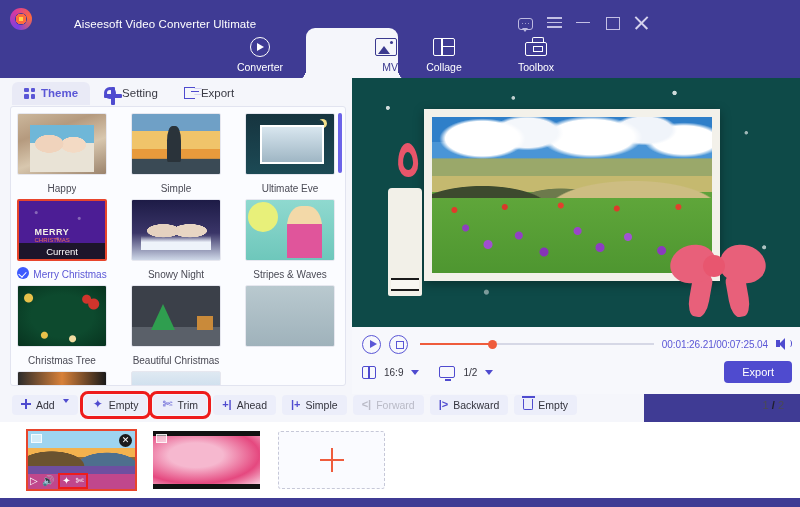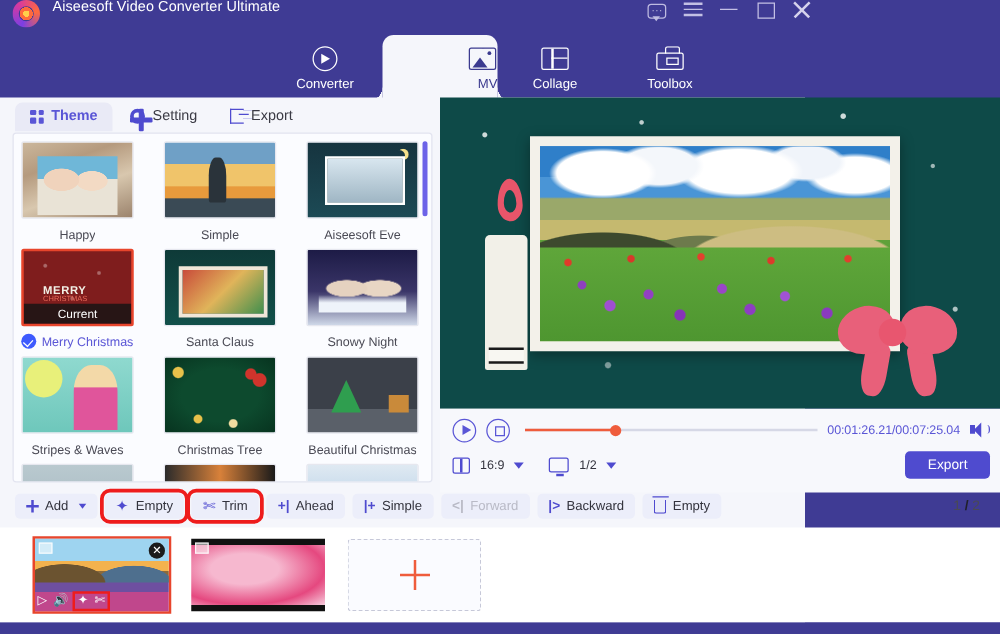--- a/index.html
+++ b/index.html
@@ -13,21 +13,21 @@
     position: relative;
     width: 800px; height: 507px;
     background: #3f3b94;
     overflow: hidden;
   }
 
   
   .titlebar {
     position: absolute; left: 0; top: 0;
     width: 663px; height: 30px;
-    display: flex; align-items: flex-start;
+    display: flex; align-items: flex-end; gap: 32px;
   }
   .logo {
     width: 22px; height: 22px; margin-left: 10px;
     border-radius: 50%;
     background:
       radial-gradient(circle at 48% 50%, #ffd24d 0 12%, #ff7a3d 12% 22%, rgba(0,0,0,0) 23%),
       conic-gradient(from 200deg, #7b3fe4, #d7399f, #ff6a3d, #7b3fe4);
     position: relative;
   }
   .logo::after{
@@ -190,21 +190,21 @@
     background:radial-gradient(ellipse at 30% 40%,#f0d3bc 0 22%,rgba(0,0,0,0) 23%),
                radial-gradient(ellipse at 68% 42%,#f3dac4 0 20%,rgba(0,0,0,0) 21%),
                linear-gradient(180deg,#6fb7d8 0 38%,#e9e3d6 39% 100%);}
   .t-simple{background:linear-gradient(180deg,#6fa0c6 0 28%,#f0c46a 29% 58%,#e89a3c 59% 74%,#3a4a55 75% 100%);}
   .t-simple::after{content:"";position:absolute;left:40%;top:20%;width:16%;height:60%;background:#2a333a;border-radius:40% 40% 10% 10%;}
   .t-xmaseve{background:linear-gradient(180deg,#16343f 0%,#1c4a55 100%);}
   .t-xmaseve::after{content:"";position:absolute;left:16%;top:18%;width:68%;height:58%;
     background:linear-gradient(180deg,#d8e6ef,#9fb6c4); border:2px solid #fff;}
   .t-xmaseve::before{content:"";position:absolute;right:8%;top:8%;width:9px;height:9px;border-radius:50%;
     box-shadow:inset -3px 1px 0 0 #f4e08a; background:transparent;}
-  .t-merry{background:#7f1d1d;}
+  .t-merry{background:#4c1d95;}
   .t-merry::after{content:"";position:absolute;left:0;top:0;right:0;bottom:0;
     background:radial-gradient(circle at 20% 20%, #ffffff55 0 1px, rgba(0,0,0,0) 2px),
                radial-gradient(circle at 70% 30%, #ffffff55 0 1px, rgba(0,0,0,0) 2px),
                radial-gradient(circle at 45% 65%, #ffffff44 0 1px, rgba(0,0,0,0) 2px);}
   .t-merry .merry-txt{position:absolute;left:18%;top:45%;font-size:9px;color:#f2f0e6;
     letter-spacing:.5px;font-weight:bold;z-index:2;}
   .t-merry .merry-sub{position:absolute;left:18%;top:62%;font-size:6px;color:#e86a5a;z-index:2;}
   .t-santa{background:linear-gradient(180deg,#0e3a38 0%,#12504a 100%);}
   .t-santa::after{content:"";position:absolute;left:12%;top:22%;width:74%;height:58%;
     background:linear-gradient(135deg,#c94b3a,#e0b45a,#3f8f4d);border:3px solid #efe6d8;}
@@ -354,21 +354,21 @@
     margin-left:auto; background:#4f4bcf; color:#fff; font-size:11px;
     padding:5px 18px; border-radius:4px; cursor:pointer; border:none;
   }
 
   
   .toolbar {
     position:absolute; left:0; top:310px; width:800px; height:34px;
     display:flex; align-items:center; padding-left:12px; gap:6px;
   }
   .tb {
-    display:flex;align-items:center;gap:5px;
+    display:flex;gap:5px;
     background:#eceefa;border-radius:4px;padding:4px 9px;font-size:10.5px;color:#33333d;
     cursor:pointer; position:relative; white-space:nowrap;
   }
   .tb.disabled { color:#b9bac6; }
   .tb.hl { outline:3px solid #ee1c1c; outline-offset:1px; }
   .plus-ico{position:relative;width:10px;height:10px;flex:none;}
   .plus-ico::before{content:"";position:absolute;left:0;top:4px;width:10px;height:1.8px;background:#4f4bcf;}
   .plus-ico::after{content:"";position:absolute;left:4px;top:0;width:1.8px;height:10px;background:#4f4bcf;}
   .caret-sm{width:0;height:0;border-left:3.5px solid transparent;border-right:3.5px solid transparent;
     border-top:4.5px solid #4f4bcf;margin-left:3px;}
@@ -503,42 +503,36 @@
         <div class="theme-cell">
           <div class="theme-thumb t-simple"></div>
           <div class="theme-namerow">
               <div class="theme-name">Simple</div>
             </div>
         </div>
 
         <div class="theme-cell">
           <div class="theme-thumb t-xmaseve"></div>
           <div class="theme-namerow">
-              <div class="theme-name">Aiseesoft Eve</div>
+              <div class="theme-name">Ultimate Eve</div>
             </div>
         </div>
 
         <div class="theme-cell selected">
           <div class="theme-thumb t-merry">
             <span class="merry-txt">MERRY</span>
             <span class="merry-sub">CHRISTMAS</span>
             <div class="theme-cur">Current</div>
           </div>
           <div class="theme-namerow">
             <span class="check-badge"></span>
             <div class="theme-name">Merry Christmas</div>
           </div>
         </div>
 
-        <div class="theme-cell">
-          <div class="theme-thumb t-santa"></div>
-          <div class="theme-namerow">
-              <div class="theme-name">Santa Claus</div>
-            </div>
-        </div>
 
         <div class="theme-cell">
           <div class="theme-thumb t-snowy"></div>
           <div class="theme-namerow">
               <div class="theme-name">Snowy Night</div>
             </div>
         </div>
 
         <div class="theme-cell">
           <div class="theme-thumb t-stripes"></div>

